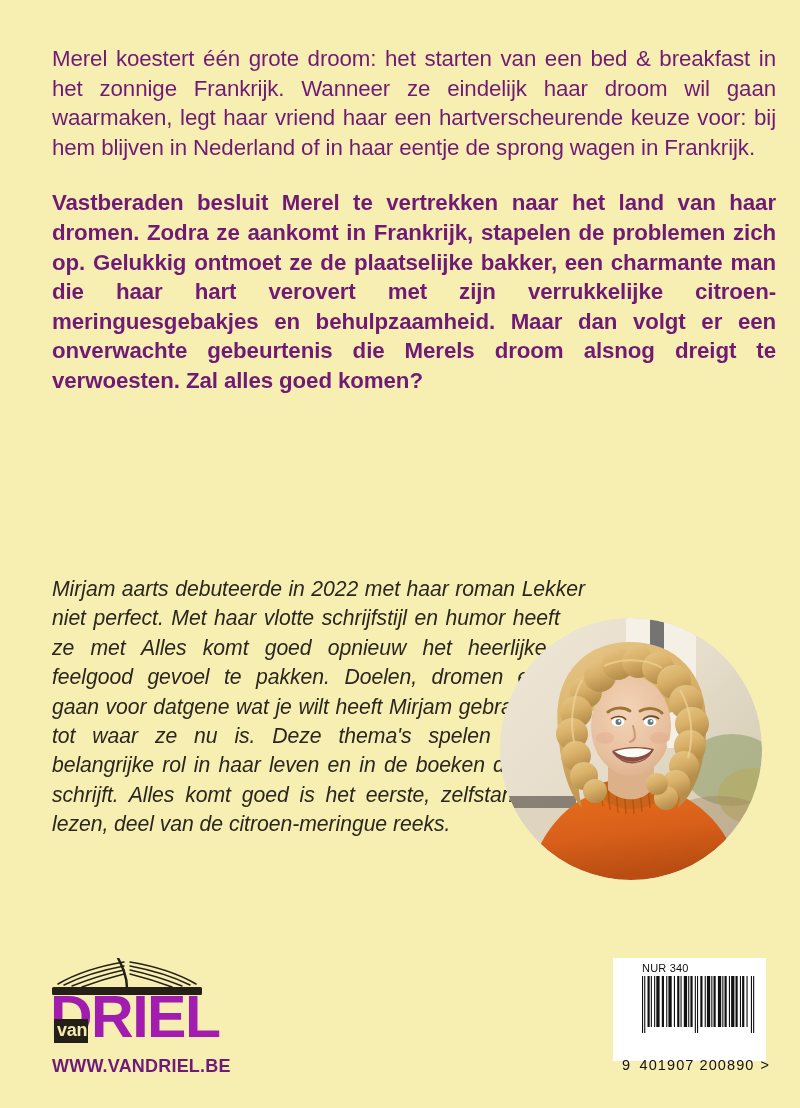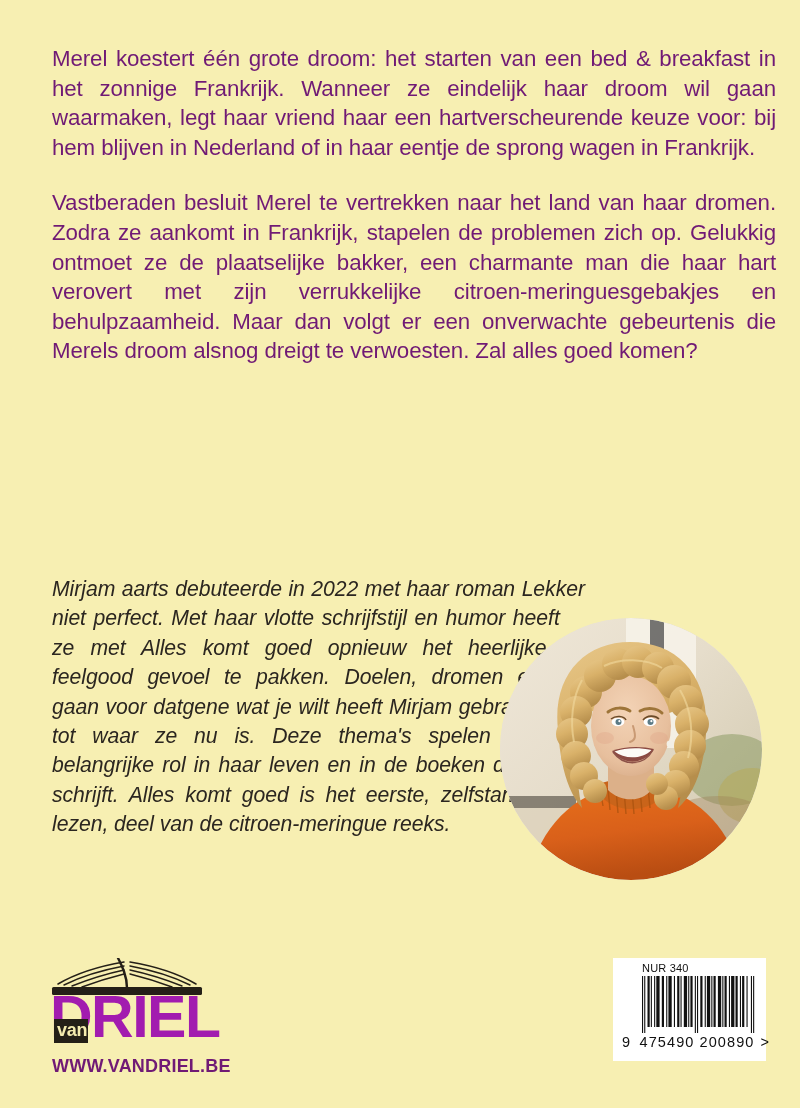--- a/index.html
+++ b/index.html
@@ -35,21 +35,21 @@
 
   .blurb p {
     font-size: 22.3px;
     line-height: 29.6px;
     text-align: justify;
     text-justify: inter-word;
     letter-spacing: -0.1px;
     color: #701a75;
   }
 
-  .blurb p.gap { margin-top: 26px; }
+  .blurb p.gap { margin-top: 26px; font-weight: bold; }
 
   .blurb p.last-left { text-align: justify; }
 
   
   .bio {
     position: absolute;
     left: 52px;
     top: 574px;
     width: 716px;
   }
@@ -178,21 +178,21 @@
     color: #111;
     line-height: 16px;
     margin-top: 1px;
     white-space: nowrap;
     letter-spacing: 0.4px;
     display: flex;
     align-items: baseline;
   }
   .bc-lead   { margin-left: 3px; }
   .bc-left   { margin-left: 9px; letter-spacing: 1.1px; }
-  .bc-right  { margin-left: 5px; letter-spacing: 1.1px; }
+  .bc-right  { margin-left: 5px; letter-spacing: 1.1px; margin-top: 23px; }
   .bc-gt     { margin-left: 6px; }
 </style>
 </head>
 <body>
 
 <div id="cover">
 
   <div class="blurb">
     <p>Merel koestert één grote droom: het starten van een bed &amp; breakfast in het zonnige Frankrijk. Wanneer ze eindelijk haar droom wil gaan waarmaken, legt haar vriend haar een hartverscheurende keuze voor: bij hem blijven in Nederland of in haar eentje de sprong wagen in Frankrijk.</p>
     <p class="gap">Vastberaden besluit Merel te vertrekken naar het land van haar dromen. Zodra ze aankomt in Frankrijk, stapelen de problemen zich op. Gelukkig ontmoet ze de plaatselijke bakker, een charmante man die haar hart verovert met zijn verrukkelijke citroen-meringuesgebakjes en behulpzaamheid. Maar dan volgt er een onverwachte gebeurtenis die Merels droom alsnog dreigt te verwoesten. Zal alles goed komen?</p>
@@ -384,19 +384,19 @@
         <rect x="97.9" y="0" width="1.1" height="51"></rect>
         <rect x="100.1" y="0" width="2.2" height="51"></rect>
         <rect x="104.5" y="0" width="1.1" height="51"></rect>
         <rect x="108.9" y="0" width="1.1" height="57"></rect>
         <rect x="111.1" y="0" width="1.1" height="57"></rect>
       </g>
     </svg>
 
     <div class="barcode-digits">
       <span class="bc-lead">9</span>
-      <span class="bc-left">475490</span>
+      <span class="bc-left">401907</span>
       <span class="bc-right">200890</span>
       <span class="bc-gt">&gt;</span>
     </div>
   </div>
 
 </div>
 
 </body></html>

